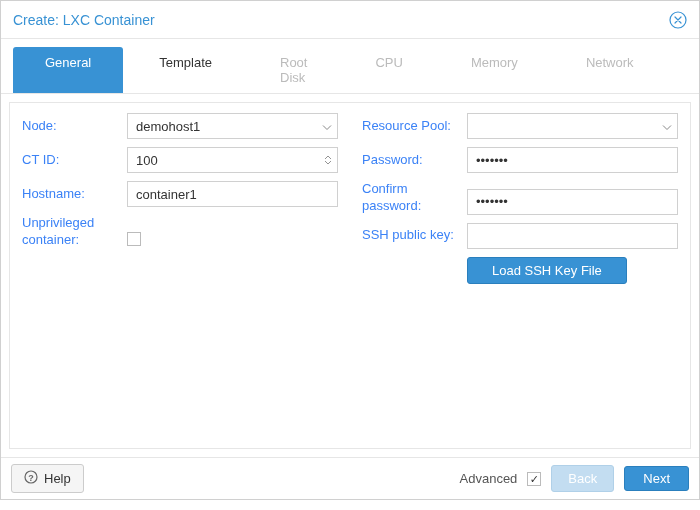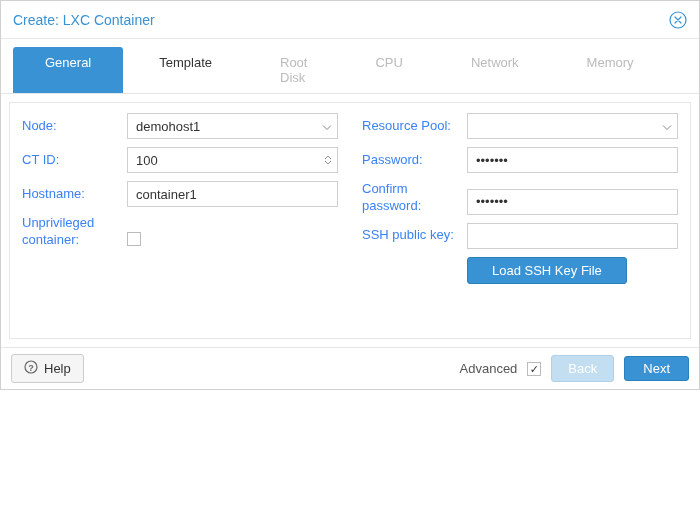--- a/index.html
+++ b/index.html
@@ -11,21 +11,21 @@
     body {
       background: #ffffff;
       width: 700px;
       height: 510px;
       position: relative;
       font-size: 13px;
       color: #444;
     }
     .window {
       width: 700px;
-      height: 390px;
+      height: 500px;
       border: 1px solid #d0d0d0;
       background: #fff;
       display: flex;
       flex-direction: column;
     }
     .titlebar {
       height: 38px;
       padding: 0 12px;
       display: flex;
       align-items: center;
@@ -210,22 +210,22 @@
         <path d="M6 6 L12 12 M12 6 L6 12" stroke="#3892d4" stroke-width="1.2" stroke-linecap="round"></path>
       </svg>
     </span>
   </div>
 
   <div class="tabbar">
     <span class="tab active">General</span>
     <span class="tab next-active">Template</span>
     <span class="tab">Root Disk</span>
     <span class="tab">CPU</span>
+    <span class="tab">Memory</span>
     <span class="tab">Network</span>
-    <span class="tab">Memory</span>
     <span class="tab">DNS</span>
   </div>
 
   <div class="body">
     <div class="form-area">
 
       <div class="col">
         <div class="field-row">
           <div class="field-label">Node:</div>
           <div class="field-control dropdown">

